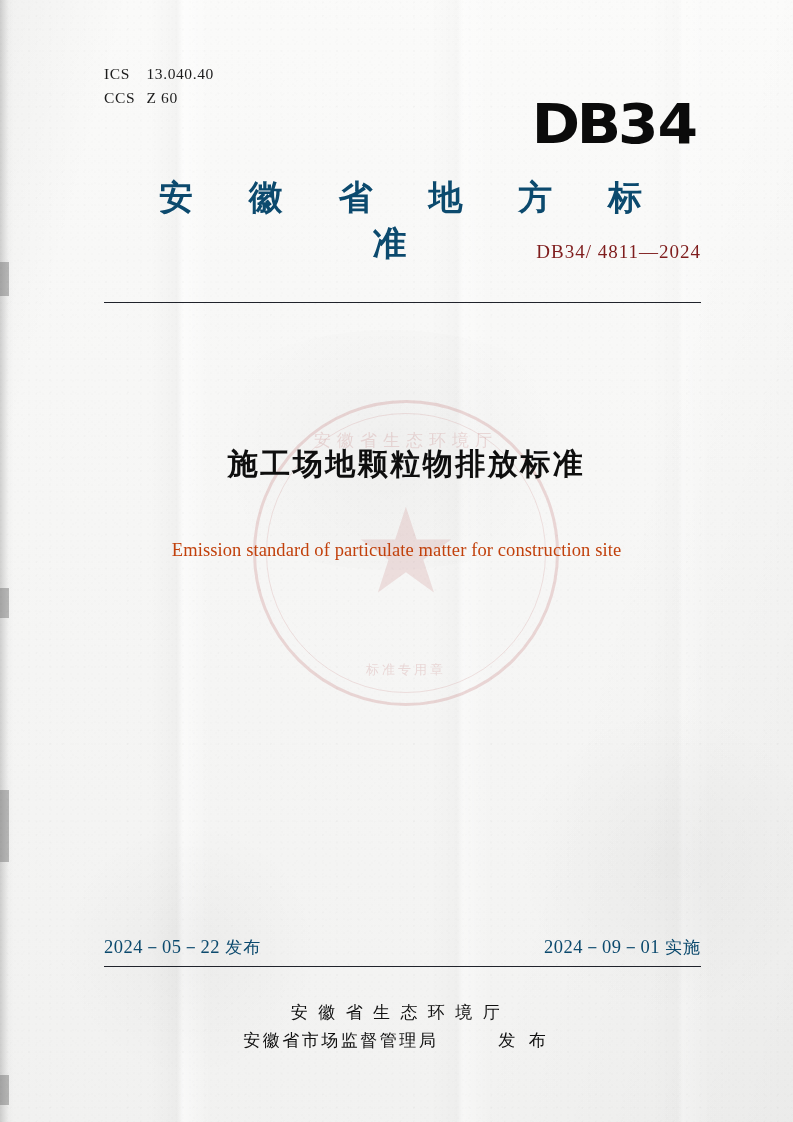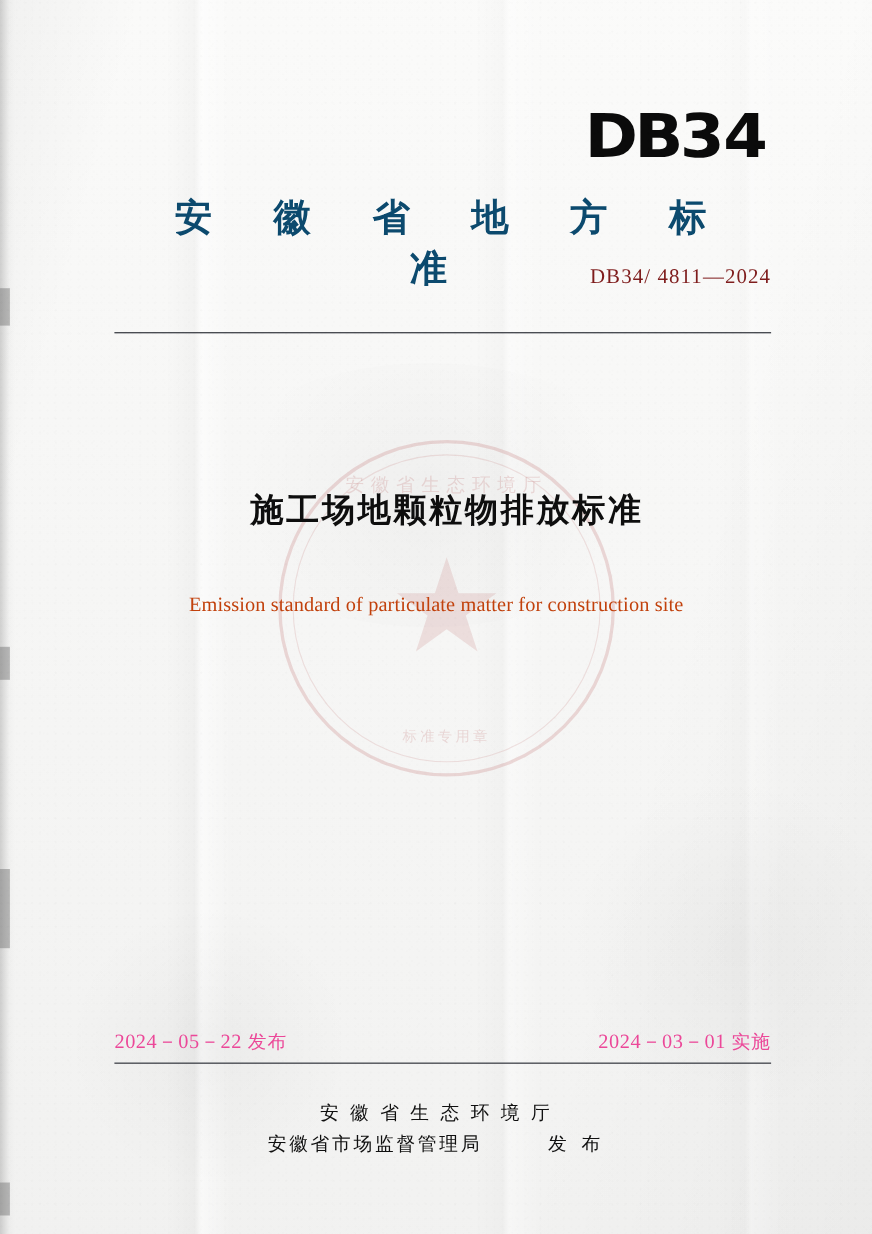--- a/index.html
+++ b/index.html
@@ -190,21 +190,21 @@
   .date-row {
     position: absolute;
     left: 104px;
     right: 92px;
     top: 934px;
     display: flex;
     justify-content: space-between;
     align-items: center;
     font-family: "Liberation Serif", serif;
     font-size: 18.5px;
-    color: #ec4899;
+    color: #0c4a6e;
     letter-spacing: .5px;
   }
   .date-row .pub-cn {
     font-family: "DejaVu Sans", sans-serif;
     font-size: 17px;
     letter-spacing: 1px;
   }
 
   .rule-bottom {
     position: absolute;
@@ -268,41 +268,51 @@
 <div class="scan-mark m4"></div>
 
 <div class="seal">
   <div class="seal-text-top">安徽省生态环境厅</div>
   <div class="seal-star">★</div>
   <div class="seal-text-bottom">标准专用章</div>
 </div>
 
 <div class="content">
 
+  <div class="ics-block">
+    <div class="row">
+      <span class="lbl">ICS</span>
+      <span>13.040.40</span>
+    </div>
+    <div class="row">
+      <span class="lbl">CCS</span>
+      <span>Z 60</span>
+    </div>
+  </div>
 
   <div class="db-logo">
     <span class="db">DB</span><span>34</span>
   </div>
 
   <div class="prov-title">安 徽 省 地 方 标 准</div>
 
   <div class="std-no">DB34/ 4811—2024</div>
 
   <div class="rule-top"></div>
 
   <div class="doc-title-cn">施工场地颗粒物排放标准</div>
   <div class="doc-title-en">Emission standard of particulate matter for construction site</div>
 
   <div class="date-row">
     <div>
       <span>2024－05－22</span>
       <span class="pub-cn">发布</span>
     </div>
     <div>
-      <span>2024－03－01</span>
+      <span>2024－09－01</span>
       <span class="pub-cn">实施</span>
     </div>
   </div>
 
   <div class="rule-bottom"></div>
 
   <div class="issuer">
     <div>安 徽 省 生 态 环 境 厅</div>
     <div>
       <span class="line2">安徽省市场监督管理局</span>

